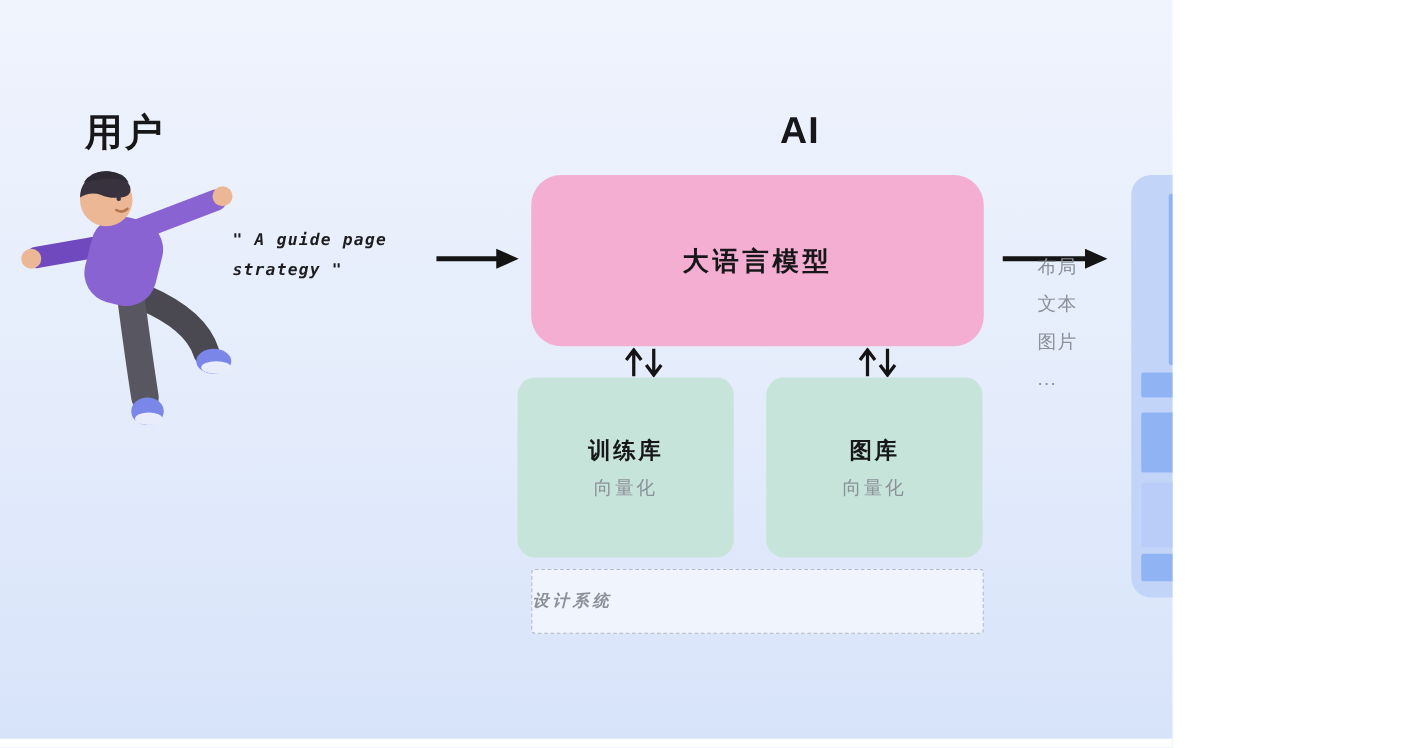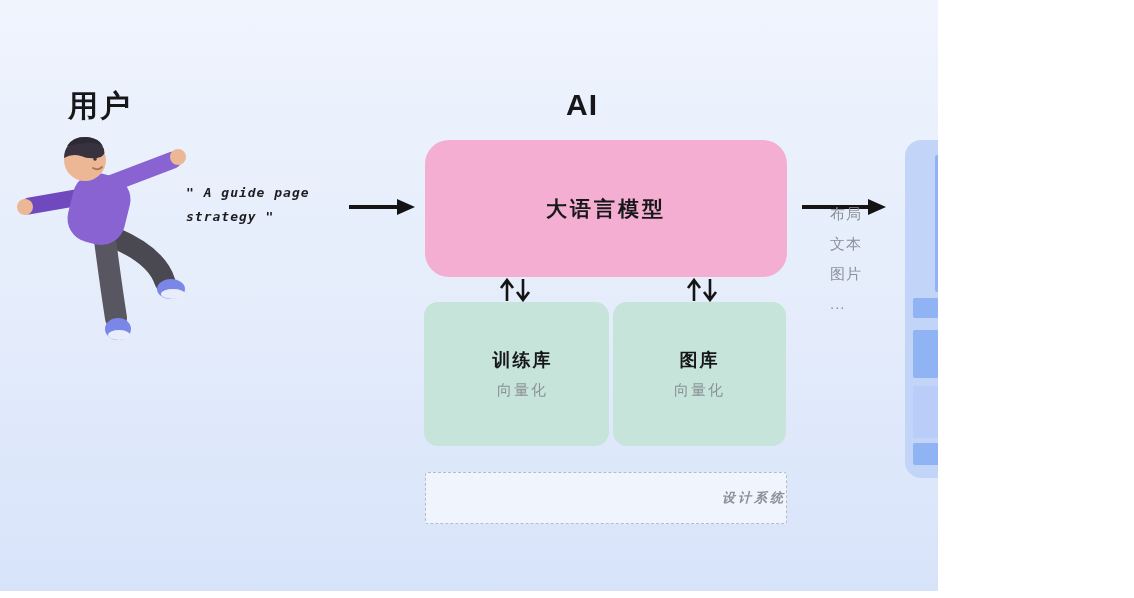--- a/index.html
+++ b/index.html
@@ -7,21 +7,21 @@
   .canvas{
     position:relative;width:938px;height:598px;overflow:hidden;
     background:linear-gradient(180deg,var(--background-top,#eef3fd) 0%,var(--background-mid,#e4ecfb) 55%,var(--background-bottom,#d8e4fa) 100%);
   }
   .bottom-strip{position:absolute;left:0;bottom:0;width:100%;height:7px;background:#ffffff;}
   .heading{
     position:absolute;margin:0;font-size:30px;font-weight:900;color:#17171a;
     letter-spacing:2px;font-family:"Liberation Sans","DejaVu Sans",sans-serif;
   }
   .user-title{left:68px;top:86px;}
-  .ai-title{left:566px;top:88px;letter-spacing:1px;}
+  .ai-title{left:624px;top:88px;letter-spacing:1px;}
   .output-title{left:962px;top:70px;}
 
   .character{position:absolute;left:15px;top:126px;width:185px;height:222px;}
 
   .quote{
     position:absolute;left:186px;top:181px;width:150px;
     font-family:"DejaVu Sans Mono","Liberation Mono",monospace;
     font-weight:bold;font-style:italic;font-size:13px;line-height:24px;
     letter-spacing:1px;color:#1d1d20;
   }
@@ -38,29 +38,29 @@
 
   .updown{position:absolute;top:278px;}
   .updown1{left:495px;}
   .updown2{left:682px;}
 
   .lib-box{
     position:absolute;top:302px;width:173px;height:144px;border-radius:14px;
     background:var(--library-box,#c6e4d9);
     display:flex;flex-direction:column;align-items:center;justify-content:center;gap:9px;
   }
-  .lib-box.training{left:424px;padding-left:12px;}
+  .lib-box.training{left:414px;}
   .lib-box.gallery{left:613px;}
   .lib-title{font-size:18px;font-weight:900;color:#17171a;letter-spacing:2px;}
   .lib-sub{font-size:15px;color:var(--muted-text,#7e8d87);letter-spacing:2px;text-align:right;}
 
   .design-system{
-    position:absolute;left:425px;top:472px;width:362px;height:52px;box-sizing:border-box;
+    position:absolute;left:425px;top:455px;width:362px;height:52px;box-sizing:border-box;
     border:1px dashed #b3bcc9;border-radius:3px;background:rgba(255,255,255,0.55);
-    display:flex;align-items:center;justify-content:flex-end;
+    display:flex;align-items:center;justify-content:flex-start;
   }
   .design-system-label{
     font-size:13px;font-weight:bold;font-style:italic;color:var(--muted-text,#8b9199);letter-spacing:3px;
   }
 
   .arrow-labels{position:absolute;left:830px;top:199px;}
   .arrow-label{font-size:15px;line-height:30px;color:var(--muted-text,#8b9199);letter-spacing:1px;}
 
   .output-panel{
     position:absolute;left:905px;top:140px;width:192px;height:338px;border-radius:16px;

